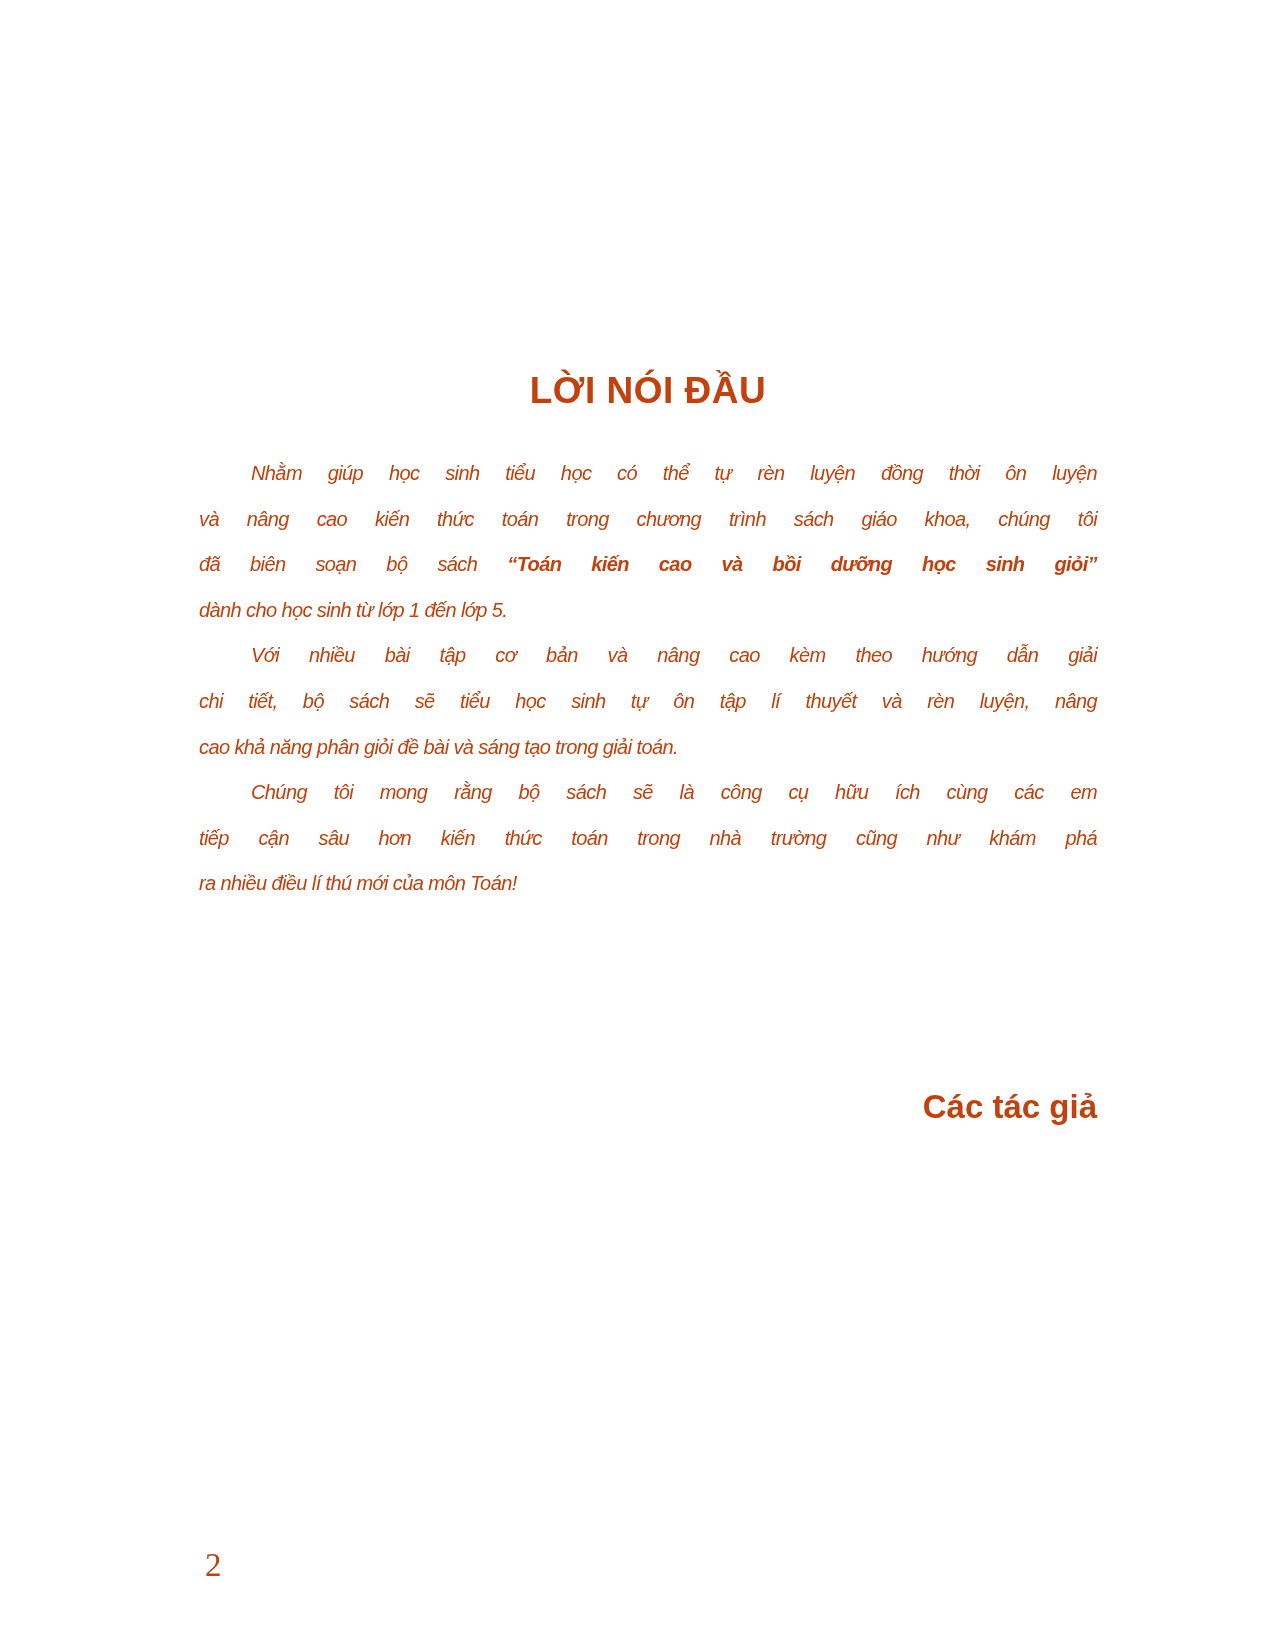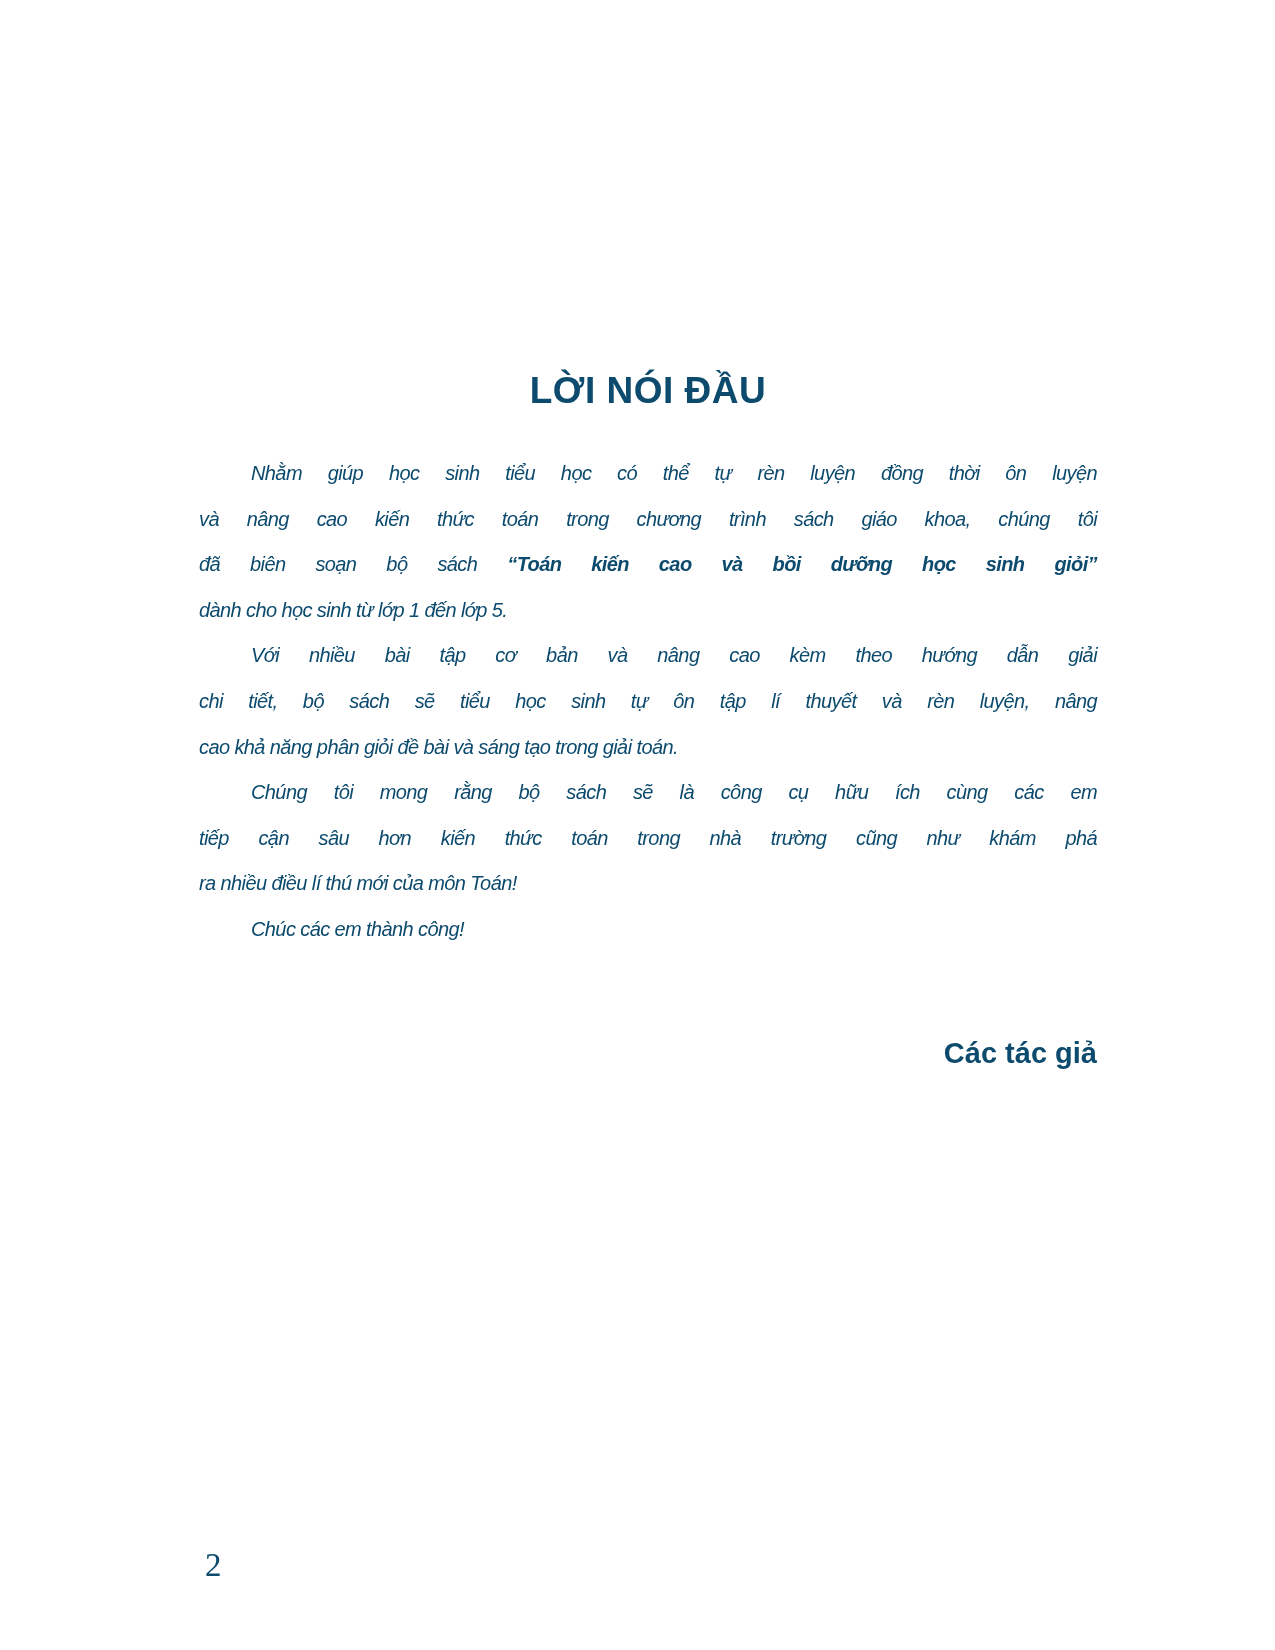--- a/index.html
+++ b/index.html
@@ -6,21 +6,21 @@
     margin: 0;
     padding: 0;
   }
   .page {
     position: relative;
     width: 1275px;
     height: 1650px;
     background: #ffffff;
     overflow: hidden;
     font-family: "Liberation Sans", sans-serif;
-    color: #0c4a6e;
+    color: #c2410c;
   }
   .doc-title {
     position: absolute;
     left: 199px;
     width: 898px;
     top: 368px;
     text-align: center;
     font-weight: bold;
     font-size: 37px;
     line-height: 45px;
@@ -48,24 +48,24 @@
   .body-text .line.indent {
     text-indent: 52px;
   }
   .body-text .line b {
     font-weight: bold;
   }
   .signature {
     position: absolute;
     left: 199px;
     width: 898px;
-    top: 1031px;
+    top: 1084px;
     text-align: right;
     font-weight: bold;
-    font-size: 29px;
+    font-size: 33px;
     line-height: 45px;
   }
   .page-number {
     position: absolute;
     left: 205px;
     top: 1545px;
     font-family: "Liberation Serif", serif;
     font-size: 33px;
     line-height: 40px;
   }
@@ -81,20 +81,19 @@
       <div class="line indent"><span>Nhằm giúp học sinh tiểu học có thể tự rèn luyện đồng thời ôn luyện</span></div>
       <div class="line"><span>và nâng cao kiến thức toán trong chương trình sách giáo khoa, chúng tôi</span></div>
       <div class="line"><span>đã biên soạn bộ sách </span><b>“Toán kiến cao và bồi dưỡng học sinh giỏi”</b></div>
       <div class="line final"><span>dành cho học sinh từ lớp 1 đến lớp 5.</span></div>
       <div class="line indent"><span>Với nhiều bài tập cơ bản và nâng cao kèm theo hướng dẫn giải</span></div>
       <div class="line"><span>chi tiết, bộ sách sẽ tiểu học sinh tự ôn tập lí thuyết và rèn luyện, nâng</span></div>
       <div class="line final"><span>cao khả năng phân giỏi đề bài và sáng tạo trong giải toán.</span></div>
       <div class="line indent"><span>Chúng tôi mong rằng bộ sách sẽ là công cụ hữu ích cùng các em</span></div>
       <div class="line"><span>tiếp cận sâu hơn kiến thức toán trong nhà trường cũng như khám phá</span></div>
       <div class="line final"><span>ra nhiều điều lí thú mới của môn Toán!</span></div>
-      <div class="line indent final"><span>Chúc các em thành công!</span></div>
     </div>
 
   <div class="signature">Các tác giả</div>
 
   <div class="page-number">2</div>
 
 </div>
 
 </body></html>

